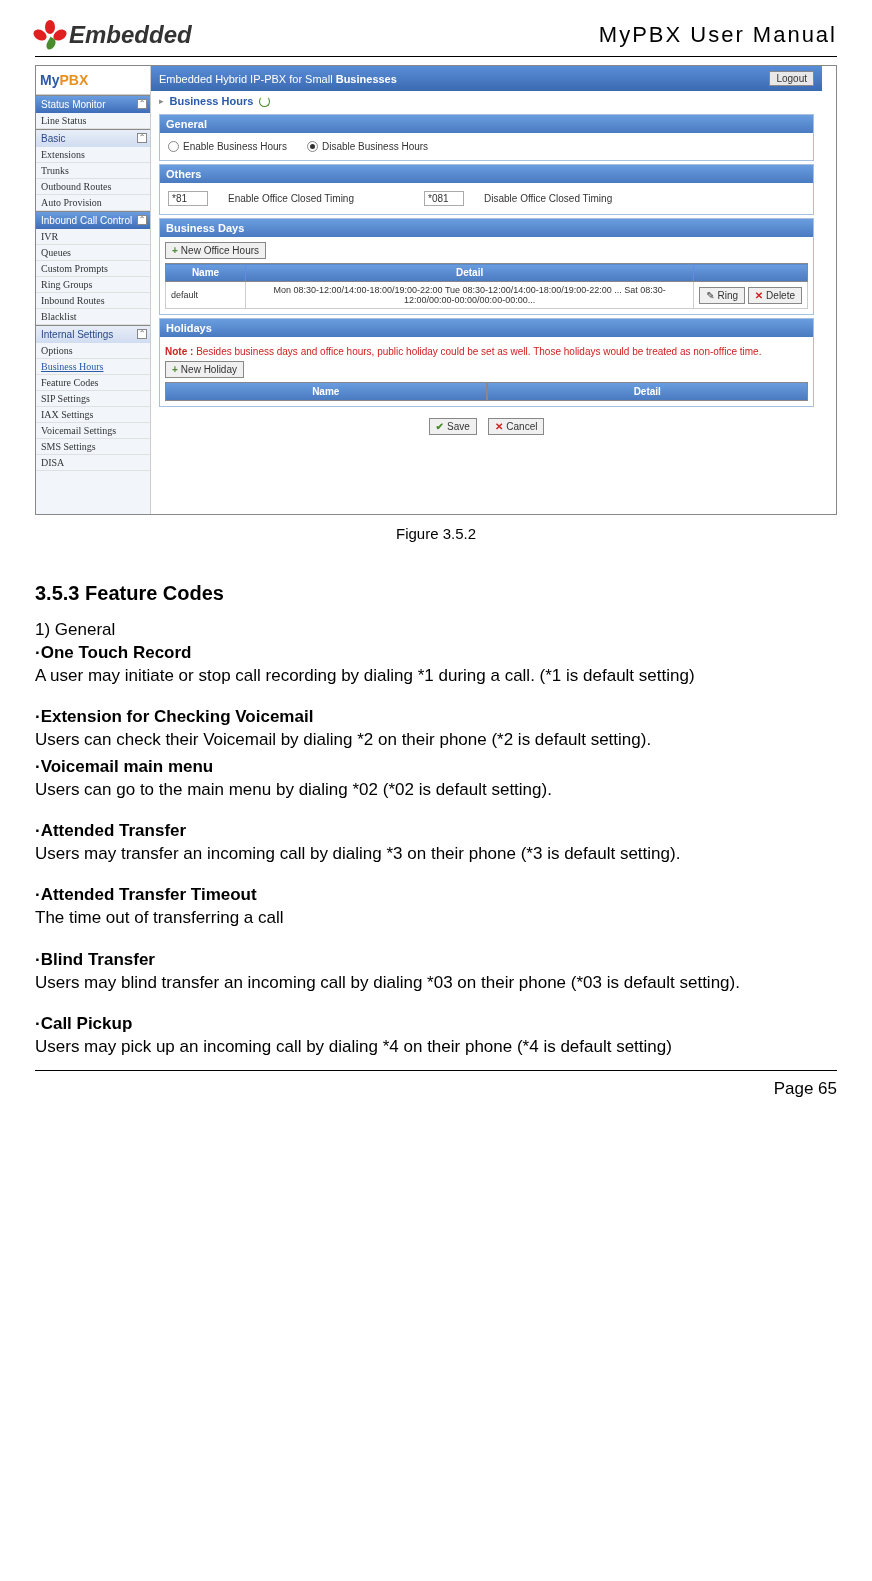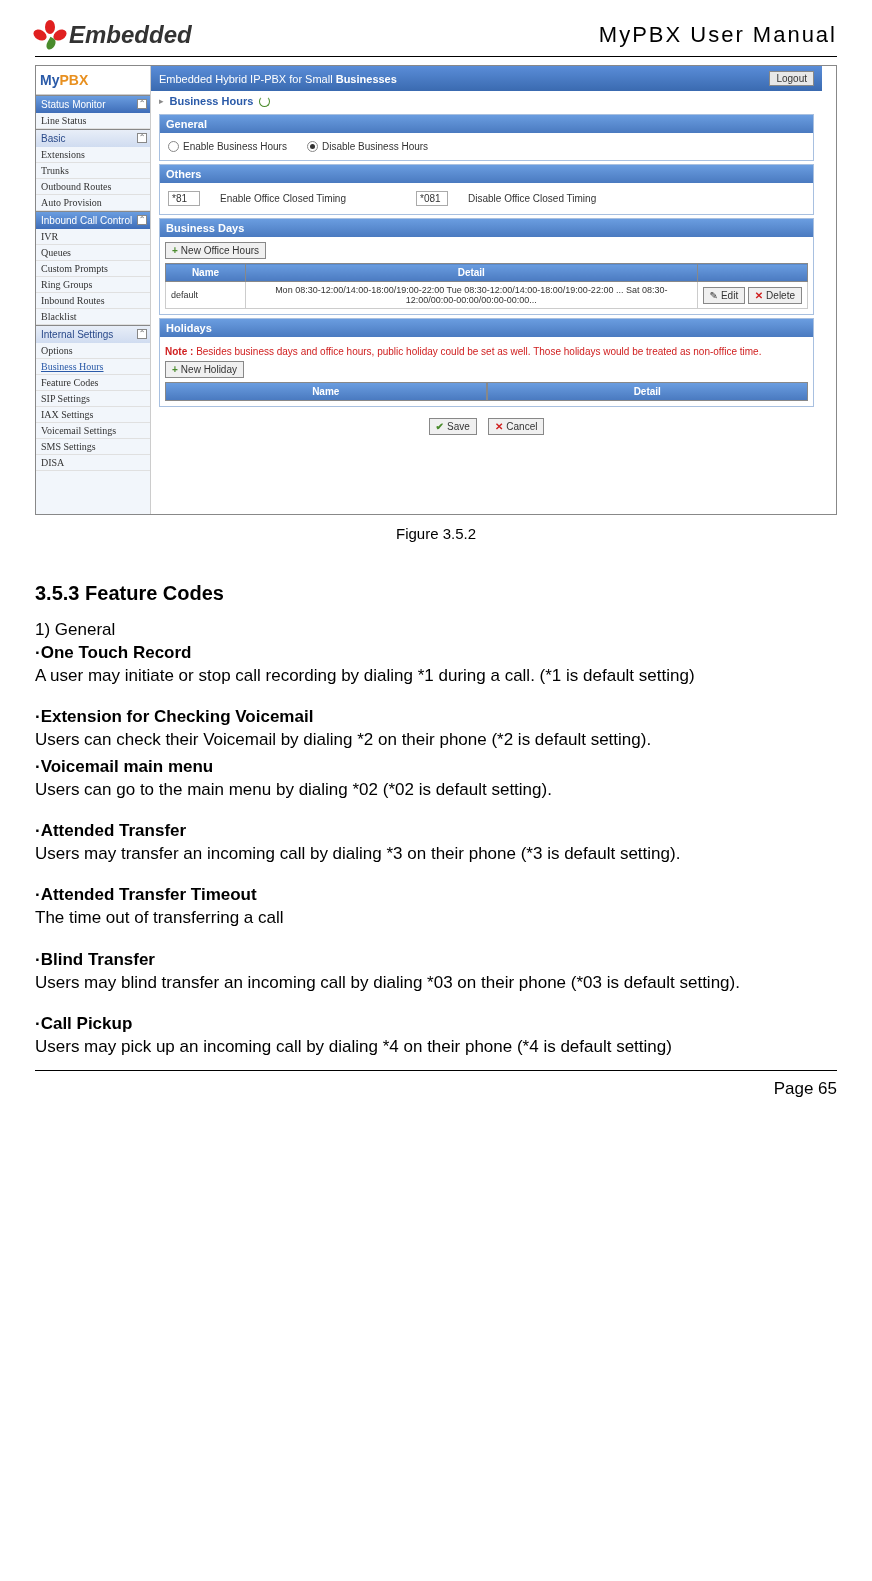--- a/index.html
+++ b/index.html
@@ -177,21 +177,21 @@
       border-radius: 50%;
       display: inline-flex;
       align-items: center;
       justify-content: center;
     }
     .radio-dot { width: 5px; height: 5px; background: #333; border-radius: 50%; }
     .text-input {
       border: 1px solid #aaa;
       padding: 1px 3px;
       font-size: 10px;
-      width: 32px;
+      width: 40px;
       display: inline-block;
       background: #fff;
     }
     .small-btn {
       background: #f0f0f0;
       border: 1px solid #888;
       padding: 2px 6px;
       font-size: 10px;
       display: inline-flex;
       align-items: center;
@@ -367,21 +367,21 @@
               <th style="width:80px;">Name</th>
               <th>Detail</th>
               <th style="width:90px;"></th>
             </tr>
             <tr>
               <td>default</td>
               <td style="text-align:center;">Mon 08:30-12:00/14:00-18:00/19:00-22:00   Tue 08:30-12:00/14:00-18:00/19:00-22:00 ... Sat 08:30-12:00/00:00-00:00/00:00-00:00...</td>
               <td style="white-space:nowrap;">
                 <span class="small-btn">
                   <span>✎</span>
-                  <span>Edit</span>
+                  <span>Ring</span>
                 </span>
                 <span class="small-btn">
                   <span class="xmark">✕</span>
                   <span>Delete</span>
                 </span>
               </td>
             </tr>
           </tbody>
             </table>
         </div>

